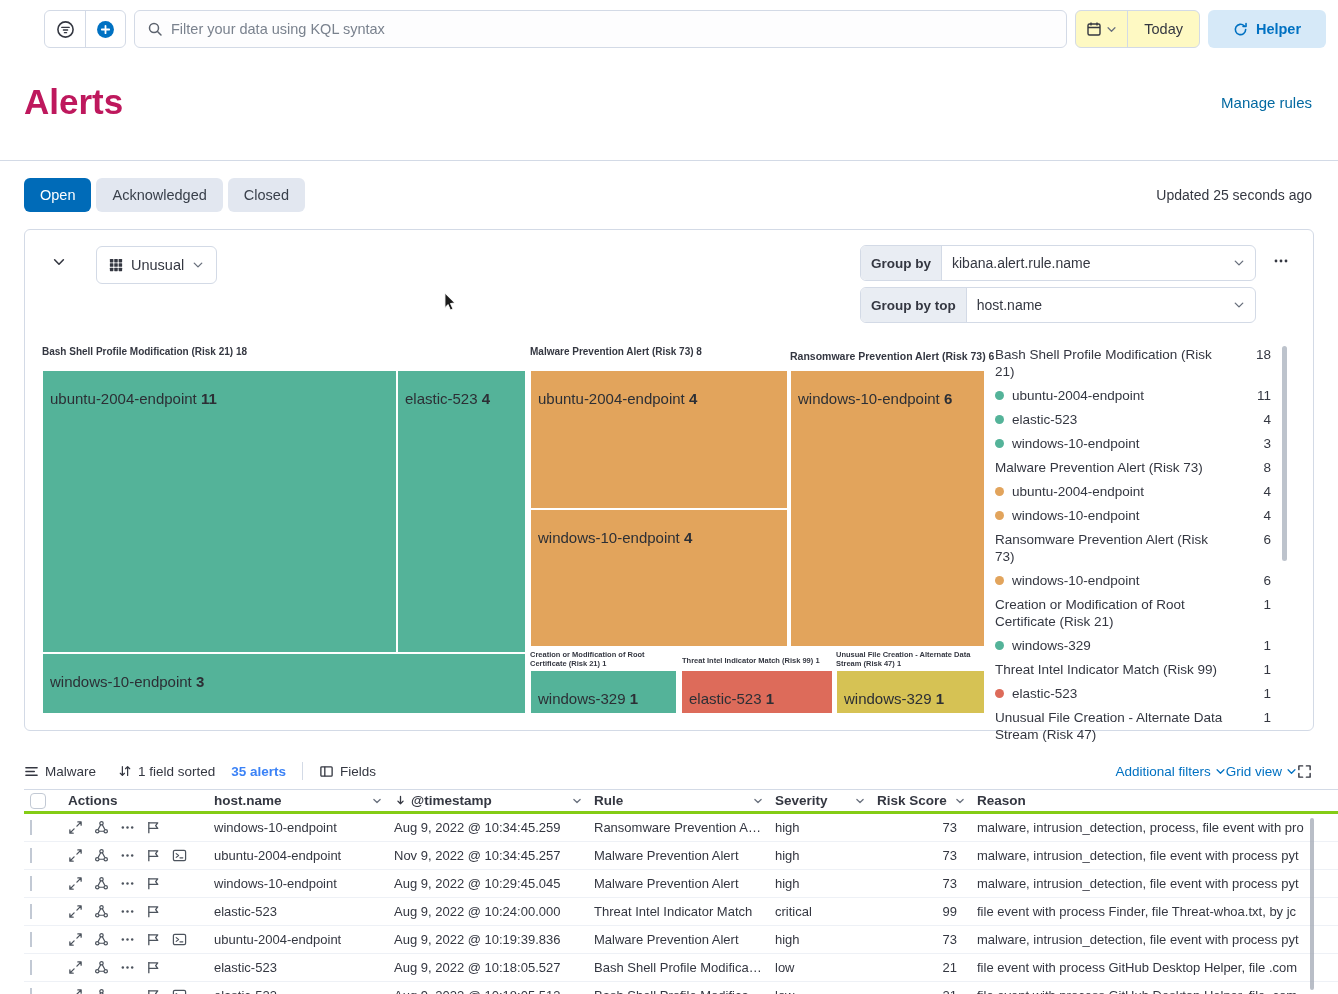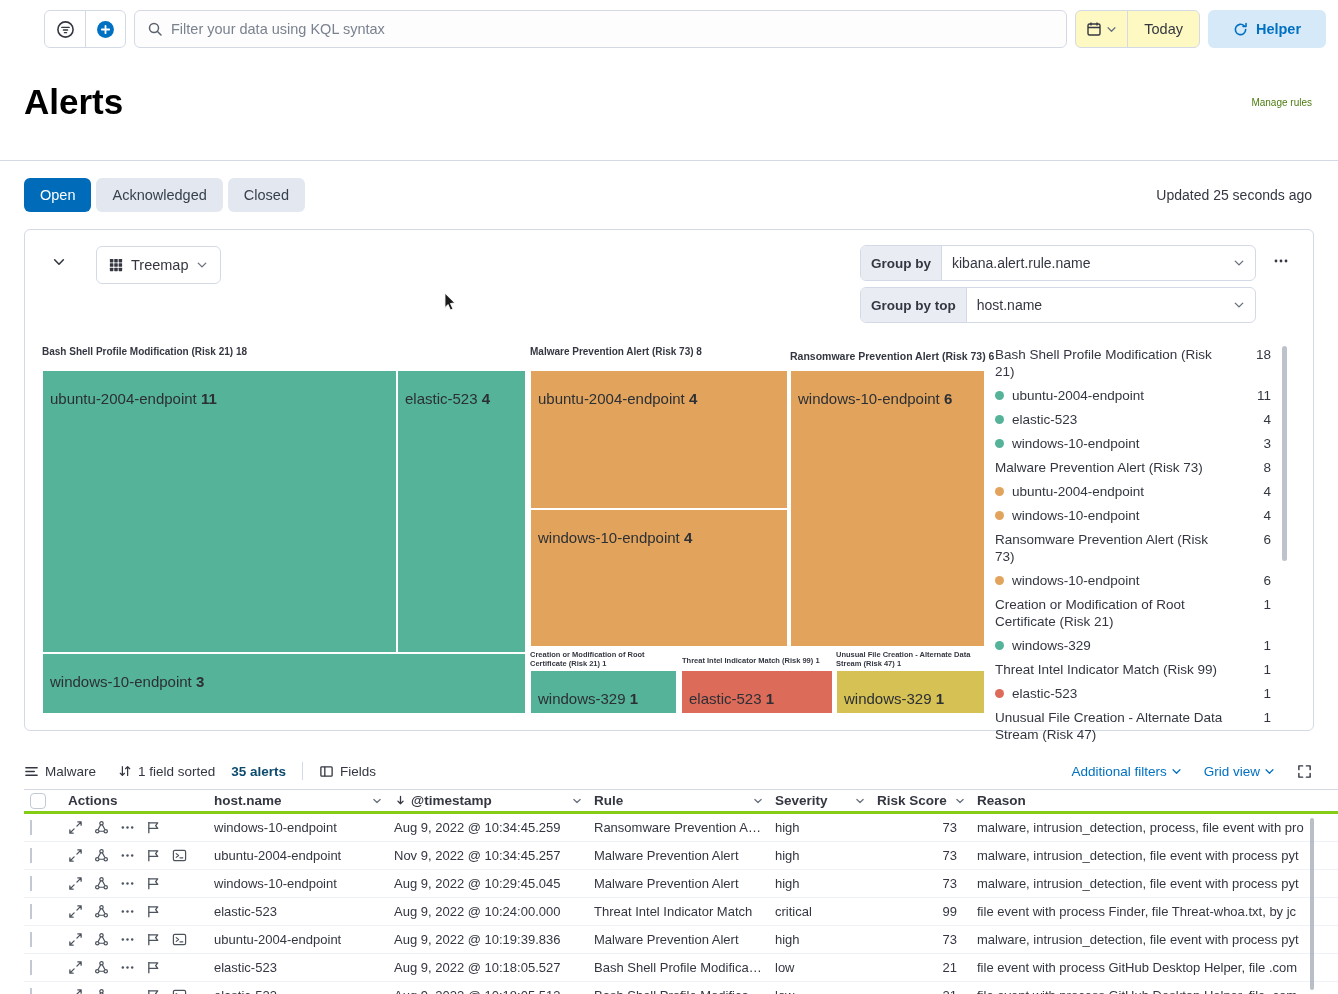--- a/index.html
+++ b/index.html
@@ -22,22 +22,22 @@
     font-family:"Liberation Sans",sans-serif; color:#343741; }
   .search-bar input::placeholder { color:#7a828e; }
   .date-group { display:flex; height:38px; border:1px solid #d3dae6; border-radius:6px; background:#fef9c3; }
   .date-cal { display:flex; align-items:center; gap:4px; padding:0 10px; border-right:1px solid #d3dae6; color:#343741; }
   .date-today { display:flex; align-items:center; padding:0 16px; font-size:14.5px; color:#343741; }
   .refresh-btn { height:38px; min-width:118px; display:flex; align-items:center; justify-content:center; gap:8px;
     background:#d6e9f8; color:#0071c2; font-weight:600; font-size:14.5px; border-radius:6px; cursor:pointer; }
 
   
   .title-row { padding:22px 26px 0 24px; display:flex; align-items:center; justify-content:space-between; }
-  .page-title { font-size:35px; font-weight:700; color:#000000; line-height:44px; }
-  .manage-rules { color:#4d7c0f; font-size:10px; cursor:pointer; }
+  .page-title { font-size:35px; font-weight:700; color:#be185d; line-height:44px; }
+  .manage-rules { color:#0369a1; font-size:15px; cursor:pointer; }
   .page-hr { margin-top:36px; border-bottom:1px solid #d3dae6; }
 
   
   .tabs-row { margin:17px 26px 17px 24px; display:flex; gap:5px; align-items:center; }
   .tab-btn { height:34px; padding:0 16px; display:flex; align-items:center; border-radius:6px;
     background:#e2e7f0; color:#39404b; font-size:14.5px; font-weight:500; cursor:pointer; }
   .tab-btn.active { background:#006bb8; color:#fff; }
   .updated-text { margin-left:auto; font-size:14px; color:#343741; }
 
   
@@ -77,23 +77,23 @@
   .lg-count { margin-left:auto; }
   .dot { width:9px; height:9px; border-radius:50%; flex:0 0 auto; margin-top:4px; }
   .c-green { background:#54b399; } .c-orange { background:#e2a45c; }
   .c-red { background:#dd6b5a; }
   .legend-scroll { position:absolute; right:26px; top:116px; width:5px; height:215px; border-radius:3px; background:#9aa3b0; opacity:.65; }
 
   
   .table-section { margin-top:28px; padding-left:24px; }
   .grid-toolbar { height:24px; display:flex; align-items:center; gap:8px; padding-right:26px; }
   .tb-item { display:flex; align-items:center; gap:6px; font-size:13.5px; font-weight:500; color:#343741; cursor:pointer; }
-  .tb-text { font-size:13.5px; color:#0c4a6e; }
+  .tb-text { font-size:13.5px; color:#3b82f6; }
   .tb-div { width:1px; height:18px; background:#d3dae6; margin:0 8px; }
-  .tb-right { margin-left:auto; display:flex; align-items:flex-start; gap:22px; }
+  .tb-right { margin-left:auto; display:flex; align-items:flex-start; }
   .tb-link { display:flex; align-items:center; gap:4px; color:#0071c2; font-size:13.5px; font-weight:500; cursor:pointer; }
   .fs-btn { color:#343741; cursor:pointer; }
 
   .grid { display:grid; grid-template-columns:38px 146px 180px 200px 181px 102px 100px minmax(0,1fr); align-items:center; }
   .grid-header { margin-top:6px; height:25px; border-top:1px solid #d3dae6; border-bottom:3px solid #84cc16;
     font-size:13.5px; font-weight:700; color:#343741; }
   .hcell { display:flex; align-items:center; gap:4px; padding:0 6px; white-space:nowrap; overflow:hidden; }
   .col-arrow { margin-left:auto; color:#69707d; flex:0 0 auto; }
   .grid-row { height:28px; border-bottom:1px solid #eef1f6; font-size:13px; }
   .cell { padding:0 6px; white-space:nowrap; overflow:hidden; }
@@ -201,21 +201,21 @@
           <rect x="6" y="1" width="4" height="4" rx="0.6"></rect>
           <rect x="11" y="1" width="4" height="4" rx="0.6"></rect>
           <rect x="1" y="6" width="4" height="4" rx="0.6"></rect>
           <rect x="6" y="6" width="4" height="4" rx="0.6"></rect>
           <rect x="11" y="6" width="4" height="4" rx="0.6"></rect>
           <rect x="1" y="11" width="4" height="4" rx="0.6"></rect>
           <rect x="6" y="11" width="4" height="4" rx="0.6"></rect>
           <rect x="11" y="11" width="4" height="4" rx="0.6"></rect>
         </svg>
     </span>
-    <span>Treemap</span>
+    <span>Unusual</span>
     <span class="chev">
       <svg width="12" height="12" viewBox="0 0 16 16" fill="none">
           <path d="M3 5.5L8 10.5L13 5.5" stroke="currentColor" stroke-width="1.8" stroke-linecap="round" stroke-linejoin="round"></path>
         </svg>
     </span>
   </div>
 
   <div class="groupby g1">
     <div class="gb-prepend">Group by</div>
     <div class="gb-field">

